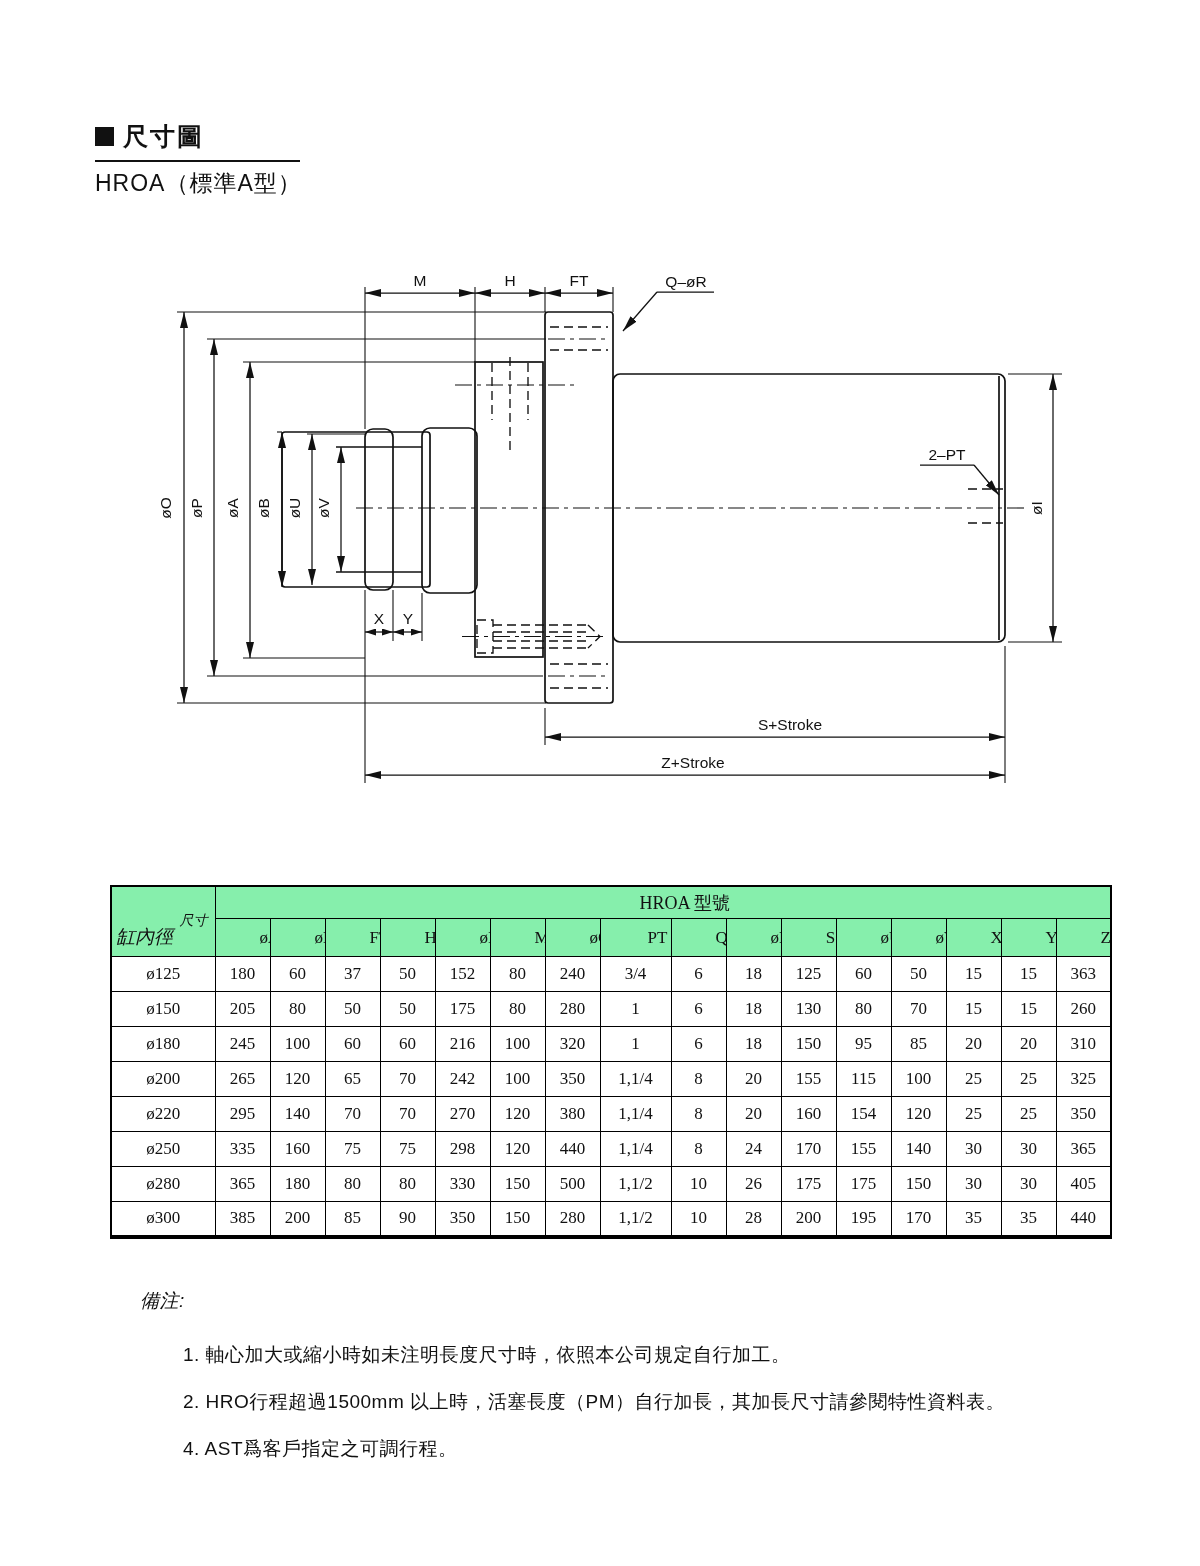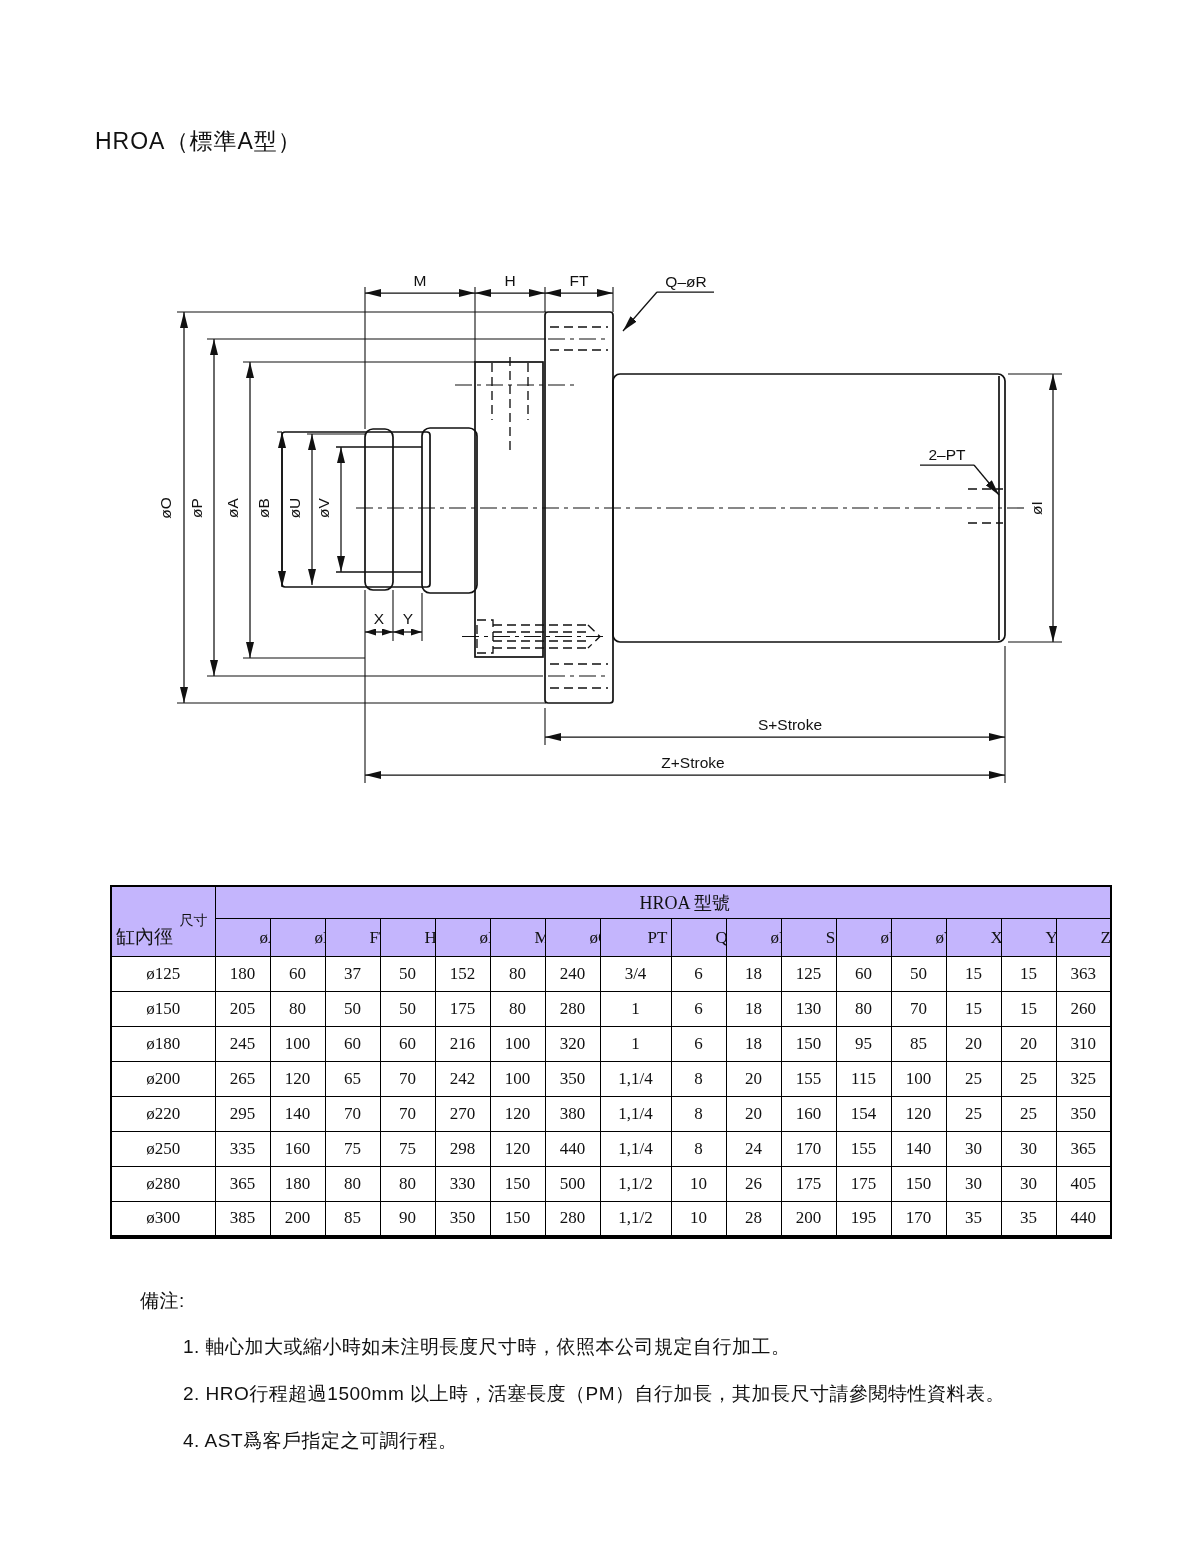--- a/index.html
+++ b/index.html
@@ -19,40 +19,44 @@
   .dim{fill:none;stroke:#111;stroke-width:1.25;}
   .dsh{fill:none;stroke:#111;stroke-width:1.35;stroke-dasharray:9 5;}
   .cln{fill:none;stroke:#111;stroke-width:1.1;stroke-dasharray:17 5 4 5;}
   
   .tblwrap{position:absolute;left:110px;top:885px;}
   table.dims{border-collapse:collapse;table-layout:fixed;width:1000px;
              border:2.5px solid #000;border-bottom:4.5px solid #000;}
   table.dims th,table.dims td{border:1.4px solid #000;text-align:center;vertical-align:middle;
              font-family:"Liberation Serif",serif;font-size:17px;font-weight:normal;
              padding:0;overflow:hidden;white-space:nowrap;}
-  table.dims thead th{background:#c4b5fd;padding-left:44px;}
+  table.dims thead th{background:#86efac;padding-left:44px;}
   tr.mrow th{height:31px;font-size:18px;}
   tr.crow th{height:37px;}
   table.dims tbody tr{height:35px;margin-left:15px;}
   th.corner{position:relative;background:#d9d9d9;
      background-image:linear-gradient(to bottom right,transparent 48.8%,#000 48.8%,#000 51.2%,transparent 51.2%),
-                      linear-gradient(#d9d9d9,#d9d9d9);}
+                      linear-gradient(#d9d9d9,#d9d9d9);font-style:italic;}
   th.corner .cz1{position:absolute;top:25px;right:7px;font-family:"Liberation Sans",sans-serif;font-size:14px;}
   th.corner .cz2{position:absolute;bottom:6px;left:4px;font-family:"Liberation Sans",sans-serif;font-size:19px;}
   
   .notes{position:absolute;left:140px;top:1288px;font-size:19px;letter-spacing:0.5px;}
-  .notes .nh{margin-bottom:20px;}
+  .notes .nh{margin-bottom:28px;font-style:italic;}
   .notes .ni{margin-left:43px;margin-bottom:21px;}
 </style>
 </head>
 <body>
 
 <div class="page">
 
   <div class="hdr">
+    <div class="t1">
+      <span class="sqr"></span>
+      <span>尺寸圖</span>
+    </div>
     <div class="t2">HROA（標準A型）</div>
   </div>
 
   <svg class="draw" width="1200" height="820" viewBox="0 0 1200 820">
     <defs>
       <marker id="ar" markerUnits="userSpaceOnUse" markerWidth="17" markerHeight="8" refX="16" refY="4" orient="auto-start-reverse">
         <path d="M0,0 L16,4 L0,8 Z" fill="#111"></path>
       </marker>
       <marker id="ars" markerUnits="userSpaceOnUse" markerWidth="12" markerHeight="7" refX="11" refY="3.5" orient="auto-start-reverse">
         <path d="M0,0 L11,3.5 L0,7 Z" fill="#111"></path>

